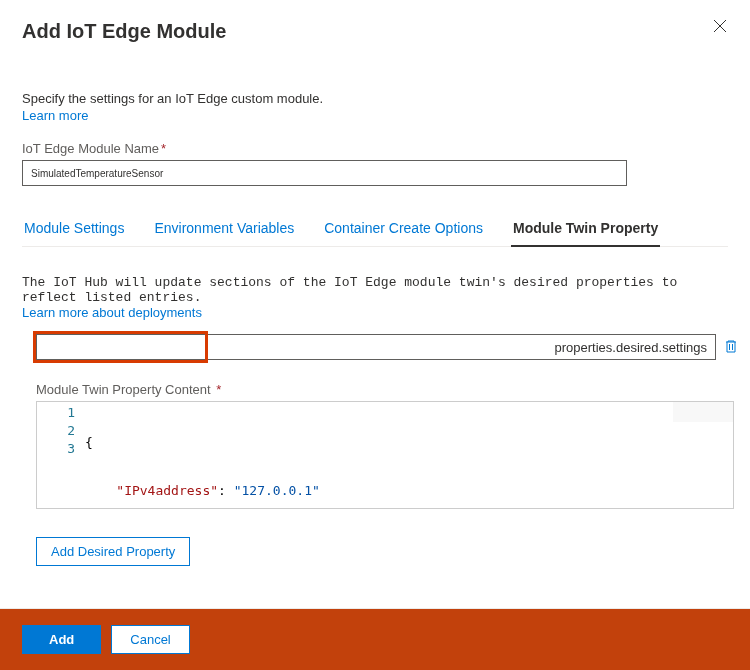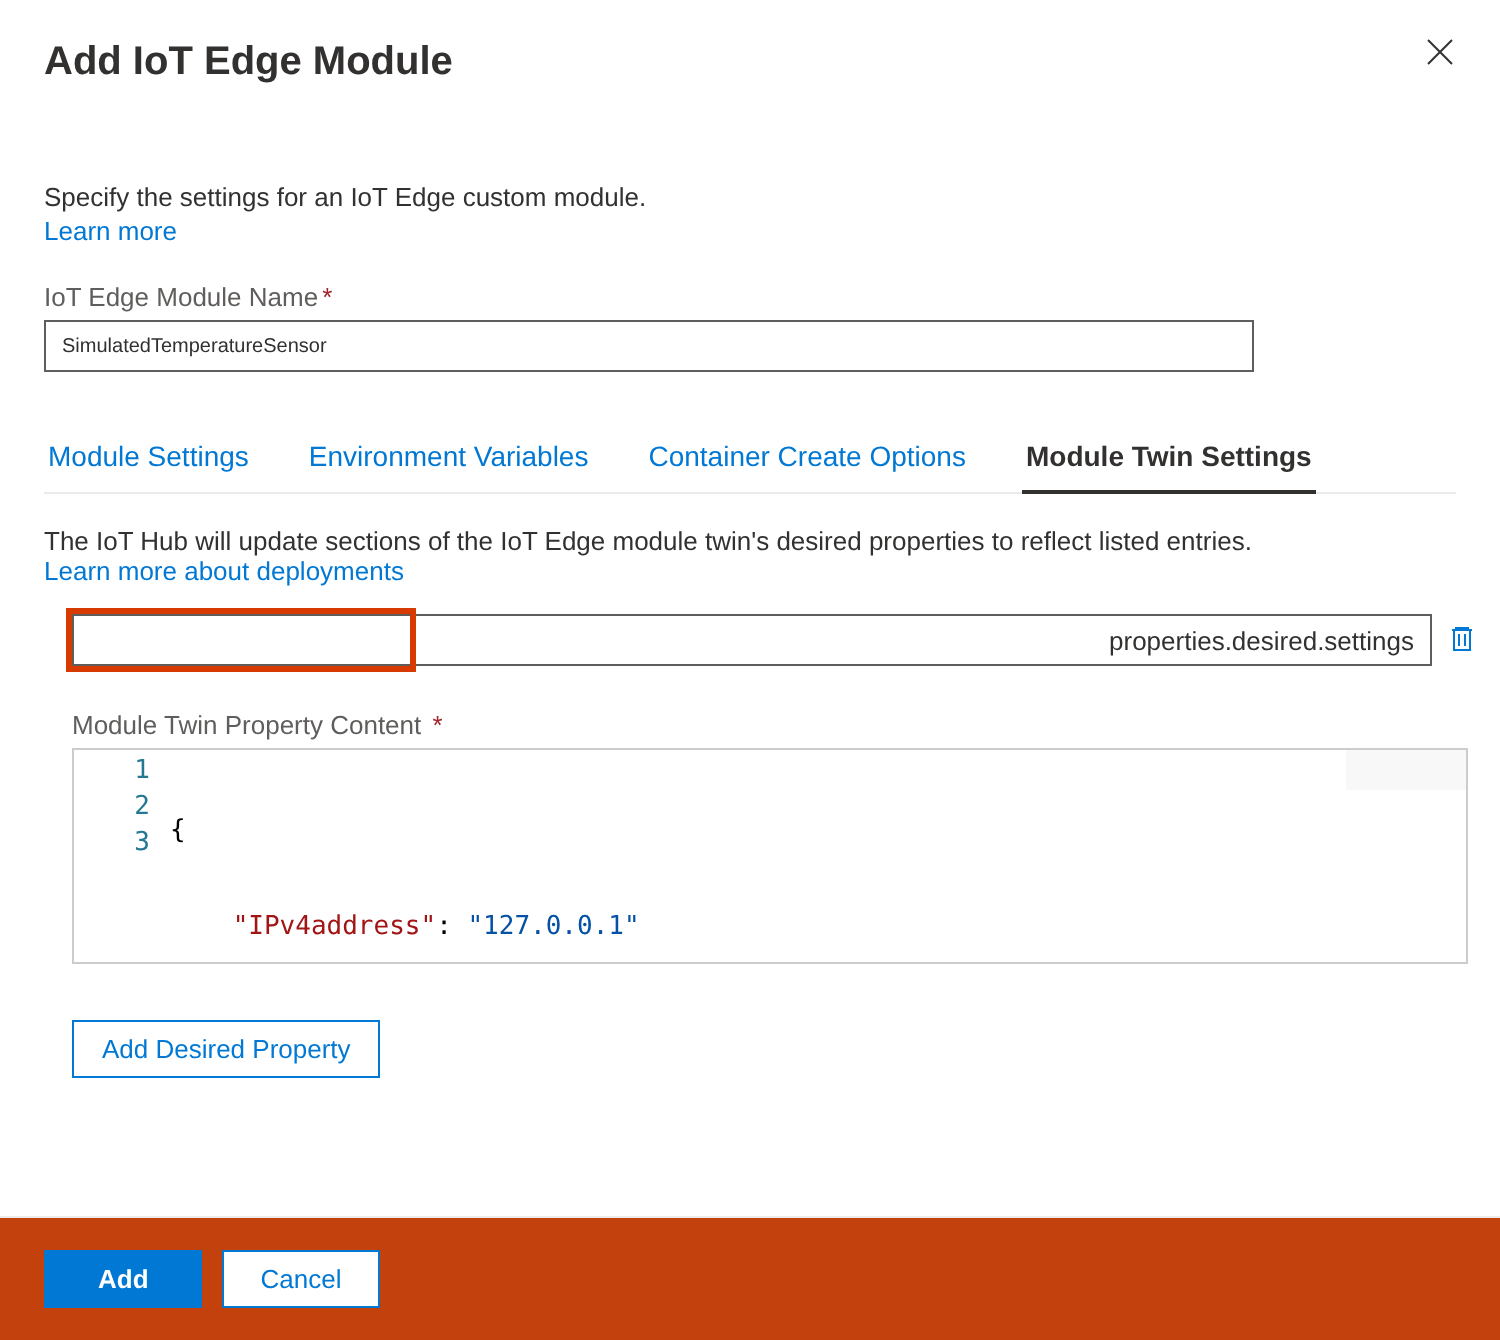--- a/index.html
+++ b/index.html
@@ -59,21 +59,21 @@
       color: #323130;
       font-weight: 600;
     }
     .tab.active::after {
       content: "";
       position: absolute;
       left: 0; right: 0; bottom: -1px;
       height: 2px;
       background: #323130;
     }
-    .desc { font-size: 13px; color: #323130; margin-top: 16px; }
+    .desc { font-size: 13px; color: #323130; margin-top: 28px; font-family: Liberation Mono, monospace; }
     .twin-section { margin-top: 14px; padding-left: 14px; }
     .twin-label { font-size: 13px; color: #605e5c; margin-bottom: 4px; }
     .twin-row { display: flex; align-items: center; gap: 8px; }
     .twin-input-wrap { position: relative; flex: 0 0 auto; }
     .twin-input {
       width: 680px;
       height: 26px;
       padding: 2px 8px;
       border: 1px solid #605e5c;
       font-size: 13px;
@@ -181,21 +181,21 @@
     <label class="field-label">
       <span>IoT Edge Module Name</span><span class="req">*</span>
     </label>
     <input class="text-input" type="text" value="SimulatedTemperatureSensor" style="">
   </div>
 
   <div class="tabs">
     <div class="tab">Module Settings</div>
     <div class="tab">Environment Variables</div>
     <div class="tab">Container Create Options</div>
-    <div class="tab active">Module Twin Settings</div>
+    <div class="tab active">Module Twin Property</div>
   </div>
 
   <div class="desc">The IoT Hub will update sections of the IoT Edge module twin's desired properties to reflect listed entries.</div>
   <a class="link">Learn more about deployments</a>
 
   <div class="twin-section">
     <div class="twin-row">
       <div class="twin-input-wrap">
         <input class="twin-input" type="text" value="properties.desired.settings" style="">
         <div class="highlight-box"></div>

